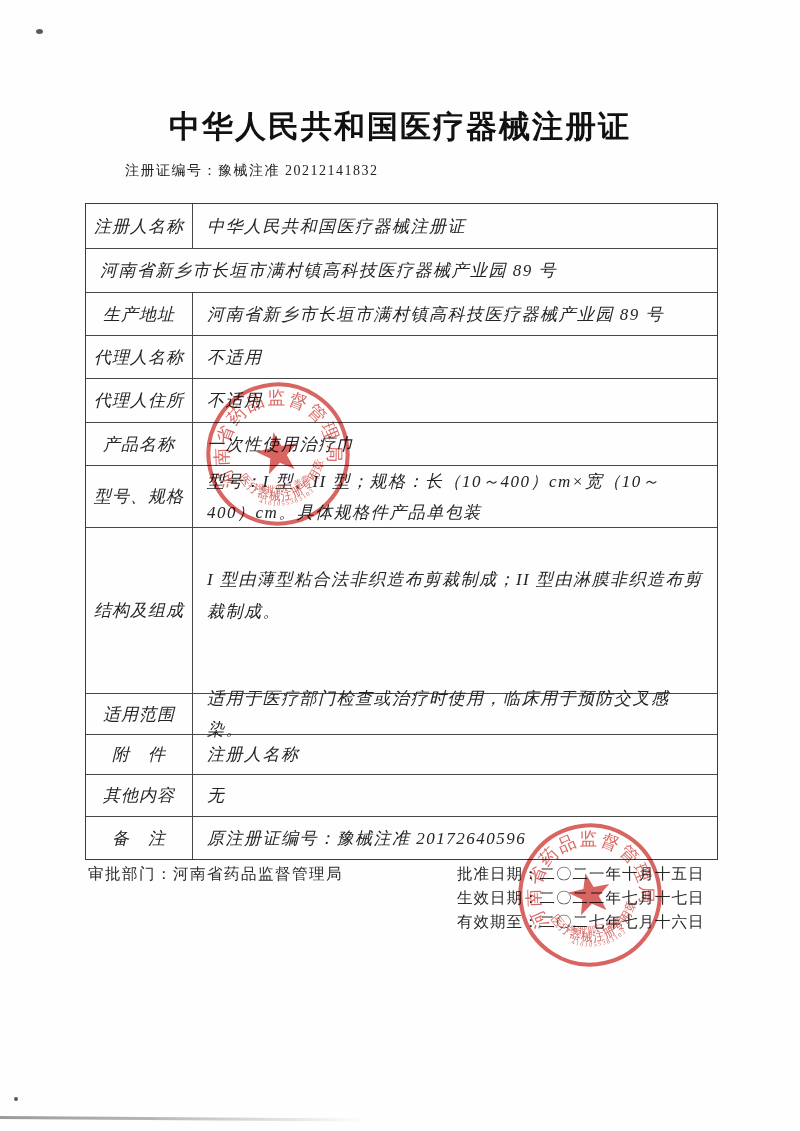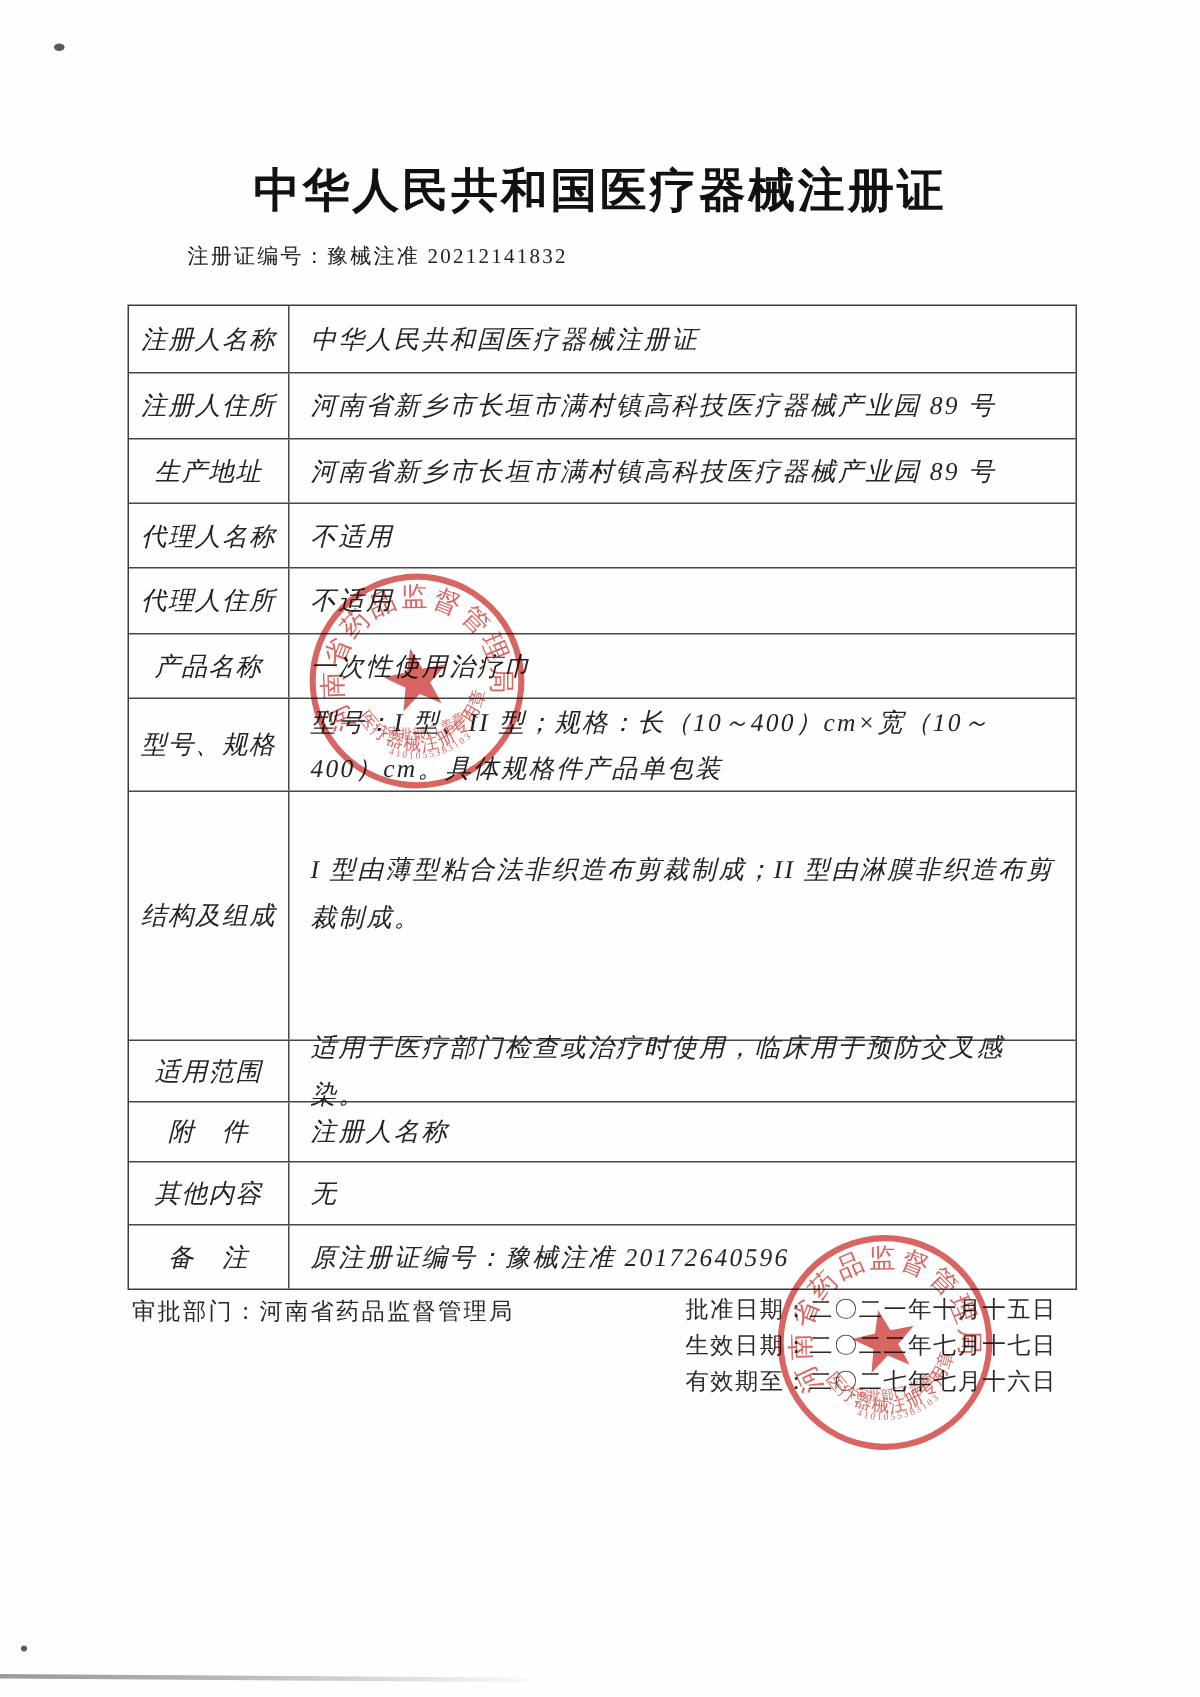--- a/index.html
+++ b/index.html
@@ -61,21 +61,20 @@
   <h1 class="title">中华人民共和国医疗器械注册证</h1>
 
   <div class="regline">注册证编号：豫械注准 20212141832</div>
 
   <div class="cert-table">
     <div class="trow" style="height:45px">
       <div class="tlabel">注册人名称</div>
       <div class="tvalue">中华人民共和国医疗器械注册证</div>
     </div>
     <div class="trow" style="height:44px">
-      <div class="tlabel">注册人住所</div>
       <div class="tvalue">河南省新乡市长垣市满村镇高科技医疗器械产业园 89 号</div>
     </div>
     <div class="trow" style="height:43px">
       <div class="tlabel">生产地址</div>
       <div class="tvalue">河南省新乡市长垣市满村镇高科技医疗器械产业园 89 号</div>
     </div>
     <div class="trow" style="height:43px">
       <div class="tlabel">代理人名称</div>
       <div class="tvalue">不适用</div>
     </div>

